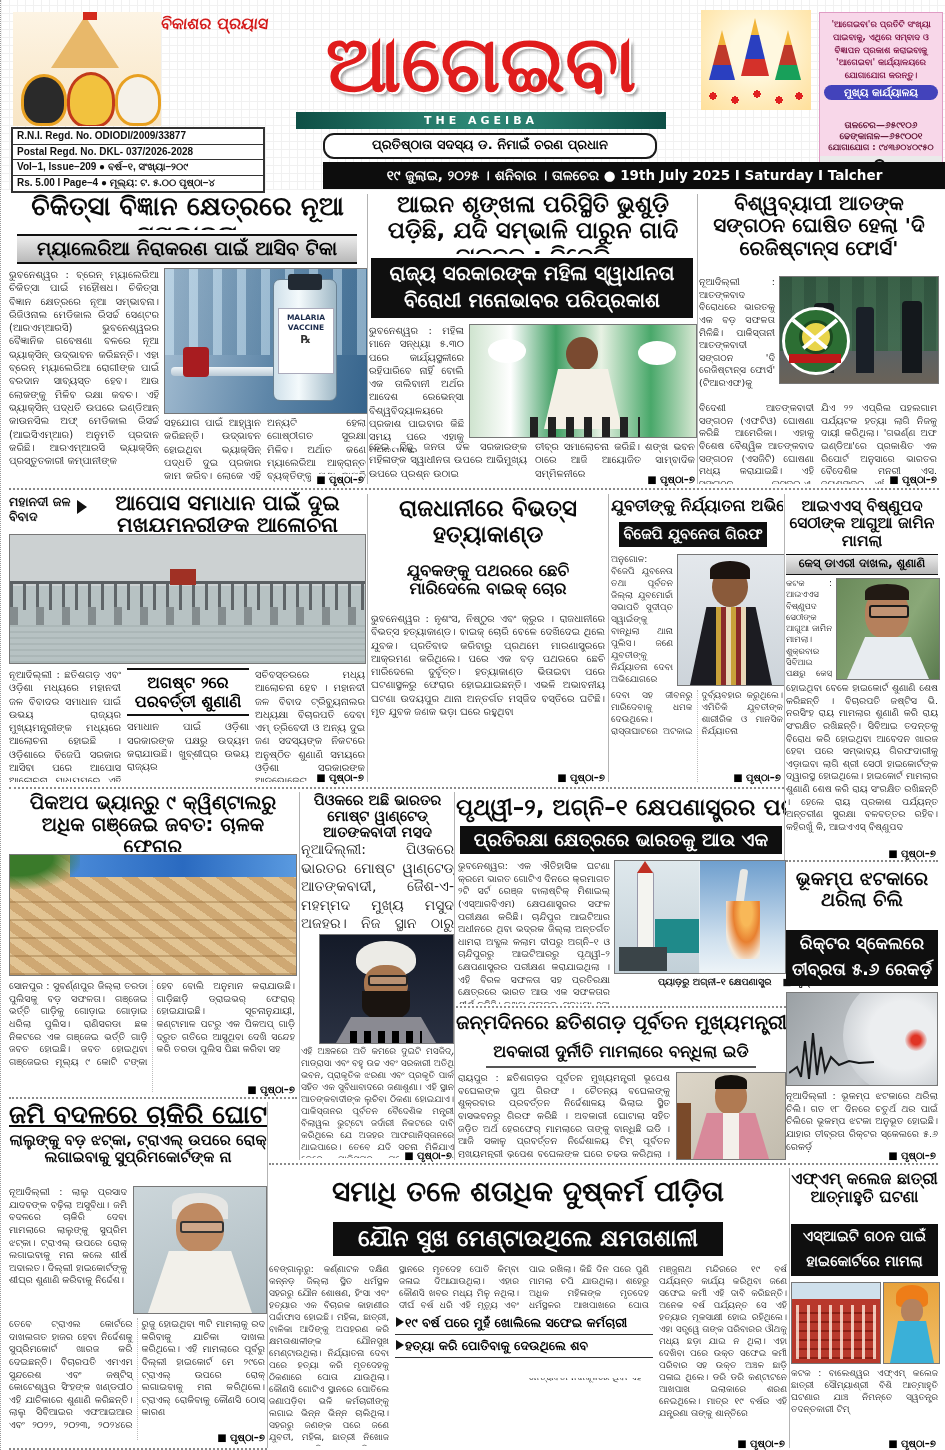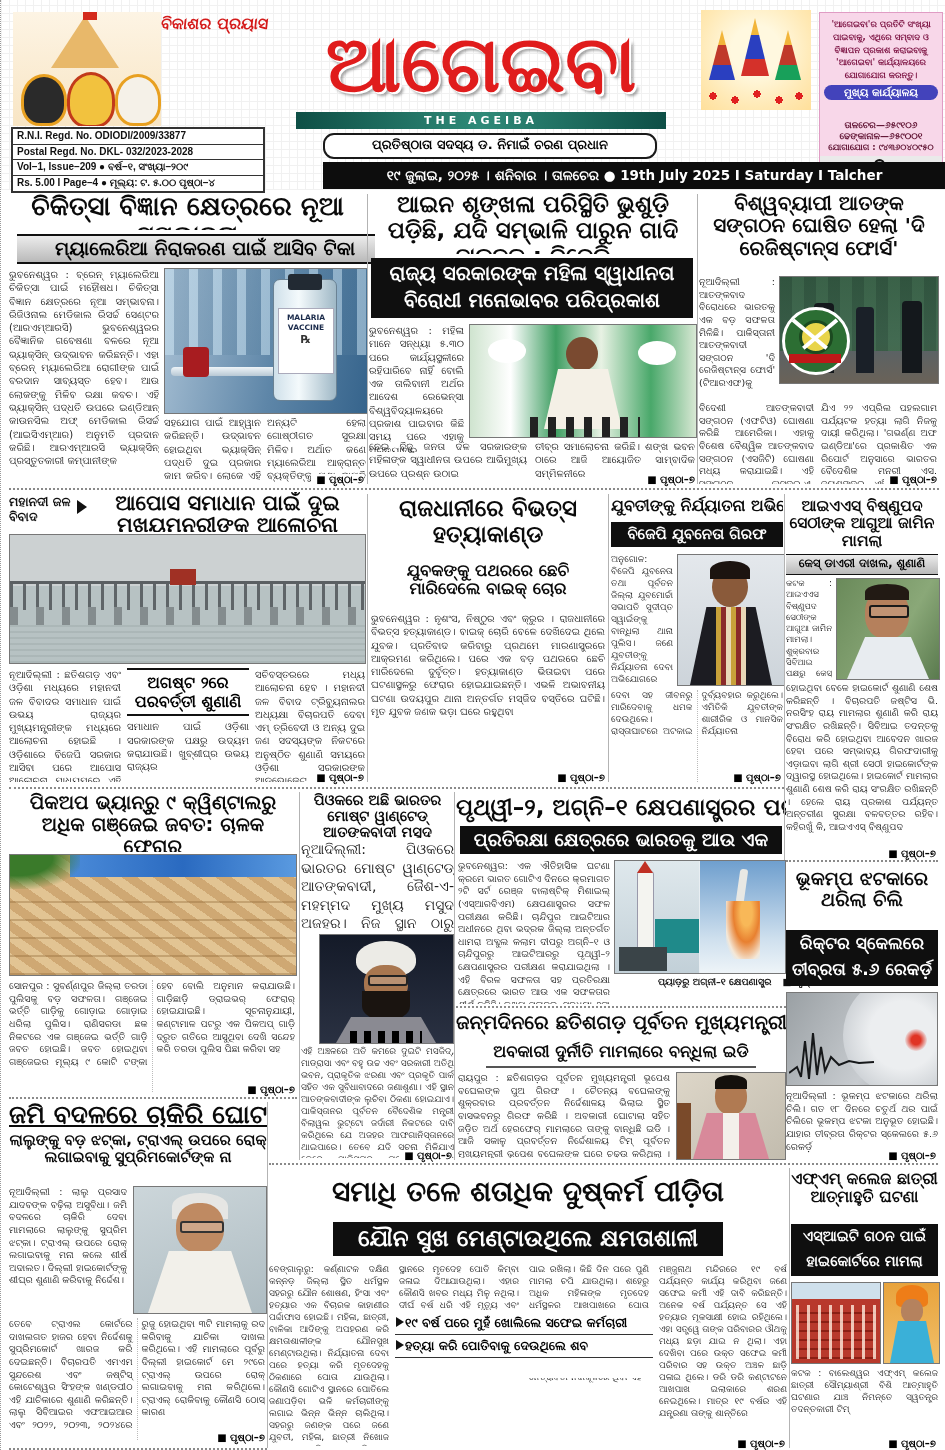--- a/index.html
+++ b/index.html
@@ -64,31 +64,31 @@
       <div style="margin:1px 4px;background:#4343bb;border-radius:8px;color:#fff;font-size:10.5px;font-weight:bold;text-align:center;line-height:15px;height:15px;">ମୁଖ୍ୟ କାର୍ଯ୍ୟାଳୟ</div>
       <div style="font-size:9px;font-weight:bold;color:#5e1030;text-align:center;margin-top:20px;">ତାଳଚେର—୬୫୯୧୦୬</div>
       <div style="font-size:9px;font-weight:bold;color:#5e1030;text-align:center;">ଢେଙ୍କାନାଳ—୬୫୯୦୦୧</div>
       <div style="font-size:8.5px;font-weight:bold;color:#5e1030;text-align:center;">ଯୋଗାଯୋଗ : ୯୪୩୬୦୪୦୯୫୦</div>
       <div style="background:#eaeaea;height:15px;margin-top:3px;text-align:center;line-height:15px;">
         <span class="at"></span><span style="font-size:9px;font-weight:bold;color:#222;">ageibanews@gmail.com</span>
       </div>
     </div>
     <div class="abs" style="left:10px;top:127px;width:250px;height:62px;border:2px solid #333;background:#fff;">
       <div class="infrow">R.N.I. Regd. No. ODIODI/2009/33877</div>
-      <div class="infrow">Postal Regd. No. DKL- 032/2023-2028</div>
+      <div class="infrow">Postal Regd. No. DKL- 037/2026-2028</div>
       <div class="infrow">Vol–1, Issue–209 ● ବର୍ଷ–୧, ସଂଖ୍ୟା–୨୦୯</div>
       <div class="infrow" style="border-bottom:none;">Rs. 5.00 I Page–4 ● ମୂଲ୍ୟ: ଟ. ୫.୦୦ ପୃଷ୍ଠା–୪</div>
     </div>
     <div class="abs" style="left:322px;top:162px;width:623px;height:27px;background:#0d0d0d;color:#fff;font-size:13.5px;font-weight:bold;
                 text-align:center;line-height:27px;white-space:nowrap;overflow:hidden;">୧୯ ଜୁଲାଇ, ୨୦୨୫ । ଶନିବାର । ତାଳଚେର ● 19th July 2025 I Saturday I Talcher</div>
   </div>
 
   <div class="abs" style="left:8px;top:192px;width:357px;height:294px;">
     <div class="hl" style="font-size:26px;height:38px;">ଚିକିତ୍ସା ବିଜ୍ଞାନ କ୍ଷେତ୍ରରେ ନୂଆ ସମ୍ଭାବନା</div>
-    <div class="graybar" style="position:absolute;left:8px;top:42px;width:340px;height:26px;font-size:19px;line-height:25px;padding-left:18px;">ମ୍ୟାଲେରିଆ ନିରାକରଣ ପାଇଁ ଆସିବ ଟିକା</div>
+    <div class="graybar" style="position:absolute;left:8px;top:42px;width:340px;height:26px;font-size:19px;line-height:25px;">ମ୍ୟାଲେରିଆ ନିରାକରଣ ପାଇଁ ଆସିବ ଟିକା</div>
     <div class="abs body" style="left:0;top:76px;width:150px;height:216px;">ଭୁବନେଶ୍ୱର : ବ୍ରେନ୍ ମ୍ୟାଲେରିଆ ଚିକିତ୍ସା ପାଇଁ ମହୌଷଧ। ଚିକିତ୍ସା ବିଜ୍ଞାନ କ୍ଷେତ୍ରରେ ନୂଆ ସମ୍ଭାବନା। ରିଜିଓନାଲ ମେଡିକାଲ ରିସର୍ଚ୍ଚ ସେଣ୍ଟର (ଆରଏମ୍‌ଆରସି) ଭୁବନେଶ୍ୱରର ବୈଜ୍ଞାନିକ ଗବେଷଣା ବଳରେ ନୂଆ ଭ୍ୟାକ୍ସିନ୍ ଉଦ୍ଭାବନ କରିଛନ୍ତି। ଏହା ବ୍ରେନ୍ ମ୍ୟାଲେରିଆ ରୋଗୀଙ୍କ ପାଇଁ ବରଦାନ ସାବ୍ୟସ୍ତ ହେବ। ଆଉ ଲୋକଙ୍କୁ ମିଳିବ ରକ୍ଷା କବଚ। ଏହି ଭ୍ୟାକ୍ସିନ୍ ପଦ୍ଧତି ଉପରେ ଇଣ୍ଡିଆନ୍ କାଉନସିଲ ଅଫ୍ ମେଡିକାଲ ରିସର୍ଚ୍ଚ (ଆଇସିଏମ୍‌ଆର) ଅନୁମତି ପ୍ରଦାନ କରିଛି। ଆରଏମ୍‌ଆରସି ଭ୍ୟାକ୍ସିନ୍ ପ୍ରସ୍ତୁତକାରୀ କମ୍ପାନୀଙ୍କ</div>
     <div class="photo" style="left:155px;top:76px;width:202px;height:144px;background:linear-gradient(100deg,#a8c0d4 0%,#5e86a8 55%,#36648c 100%);">
       <div class="abs" style="left:0;top:0;width:100%;height:60%;background:repeating-linear-gradient(90deg,rgba(200,225,240,.55) 0 9px,rgba(90,130,160,.25) 9px 24px);"></div>
       <div class="abs" style="left:6px;top:98px;width:150px;height:9px;background:linear-gradient(#eef4f8,#b8c8d4);border-radius:4px;"></div>
       <div class="abs" style="left:18px;top:78px;width:26px;height:30px;background:#a81c20;border-radius:4px;"></div>
       <div class="abs" style="left:108px;top:10px;width:62px;height:120px;background:linear-gradient(90deg,#cfe0ea,#f4fafc 40%,#9fb8c6);border-radius:7px;border:1px solid #6a8294;">
         <div style="position:absolute;left:14px;top:-6px;width:34px;height:16px;background:#222a33;border-radius:3px;"></div>
         <div style="position:absolute;left:4px;top:28px;width:54px;height:64px;background:#fff;border:1px solid #aab;">
           <div style="font-size:7.5px;font-weight:bold;color:#1a2a4a;text-align:center;padding-top:4px;line-height:1.3;">MALARIA VACCINE</div>
           <div style="font-size:11px;font-weight:bold;color:#333;text-align:center;">℞</div>
@@ -158,21 +158,21 @@
 
   <div class="abs" style="left:368px;top:492px;width:238px;height:292px;">
     <div class="hl" style="font-size:23px;height:64px;padding-top:4px;">ରାଜଧାନୀରେ ବିଭତ୍ସ ହତ୍ୟାକାଣ୍ଡ</div>
     <div class="hl" style="position:absolute;left:0;top:70px;width:238px;font-size:16.5px;height:46px;">ଯୁବକଙ୍କୁ ପଥରରେ ଛେଚି ମାରିଦେଲେ ବାଇକ୍ ଚୋର</div>
     <div class="abs body" style="left:2px;top:120px;width:234px;height:170px;font-size:10px;">ଭୁବନେଶ୍ୱର : ନୃଶଂସ, ନିଷ୍ଠୁର ଏବଂ କ୍ରୁର । ରାଜଧାନୀରେ ବିଭତ୍ସ ହତ୍ୟାକାଣ୍ଡ। ବାଇକ୍ ଚୋରି ବେଳେ ଦେଖିଦେଇ ଥିଲେ ଯୁବକ। ପ୍ରତିବାଦ କରିବାରୁ ପ୍ରଥମେ ମାରଣାସ୍ତ୍ରରେ ଆକ୍ରମଣ କରିଥିଲେ। ପରେ ଏକ ବଡ଼ ପଥରରେ ଛେଚି ମାରିଦେଲେ ଦୁର୍ବୃତ୍ତ। ହତ୍ୟାକାଣ୍ଡ ଭିତାଇବା ପରେ ଘଟଣାସ୍ଥଳରୁ ଫେରାର ହୋଇଯାଇଛନ୍ତି। ଏଭଳି ଅଭାବନୀୟ ଘଟଣା ଉଦୟପୁର ଥାନା ଅନ୍ତର୍ଗତ ମସ୍ଜିଦ ବସ୍ତିରେ ଘଟିଛି। ମୃତ ଯୁବକ ଜଣକ ଭଡ଼ା ଘରେ ରହୁଥିବା</div>
     <div class="pgref">■ ପୃଷ୍ଠା–୭</div>
   </div>
 
   <div class="abs" style="left:610px;top:492px;width:172px;height:292px;">
     <div class="hl" style="font-size:16px;height:28px;line-height:28px;white-space:nowrap;">ଯୁବତୀଙ୍କୁ ନିର୍ଯ୍ୟାତନା ଅଭିଯୋଗ</div>
-    <div class="blackbar" style="position:absolute;left:0;top:30px;width:172px;height:25px;font-size:15px;line-height:25px;">ବିଜେପି ଯୁବନେତା ଗିରଫ</div>
+    <div class="blackbar" style="position:absolute;left:8px;top:30px;width:148px;height:25px;font-size:15px;line-height:25px;">ବିଜେପି ଯୁବନେତା ଗିରଫ</div>
     <div class="abs body" style="left:0;top:62px;width:62px;height:132px;font-size:9px;">ଅନୁଗୋଳ: ବିଜେପି ଯୁବନେତା ତଥା ପୂର୍ବତନ ଜିଲ୍ଲା ଯୁବମୋର୍ଚ୍ଚା ସଭାପତି ସୁଦୀପ୍ତ ସ୍ୱାଇଁଙ୍କୁ ବାନ୍ଧିଲା ଥାନା ପୁଲିସ। ଜଣେ ଯୁବତୀଙ୍କୁ ନିର୍ଯ୍ୟାତନା ଦେବା ଅଭିଯୋଗରେ ଗିରଫ କରିଥିବା ଜଣାପଡ଼ିଛି।</div>
     <div class="photo" style="left:66px;top:62px;width:106px;height:130px;background:linear-gradient(180deg,#e4e8ec,#cdd4da);">
       <div class="abs" style="left:34px;top:12px;width:36px;height:40px;border-radius:50%;background:#8a5a3a;"></div>
       <div class="abs" style="left:32px;top:6px;width:40px;height:18px;border-radius:50% 50% 0 0;background:#1c1410;"></div>
       <div class="abs" style="left:12px;top:52px;width:82px;height:78px;background:#1c1c22;clip-path:polygon(20% 0,80% 0,100% 100%,0 100%);"></div>
       <div class="abs" style="left:38px;top:52px;width:30px;height:78px;background:repeating-linear-gradient(90deg,#c8a23a 0 5px,#8a2a2a 5px 10px,#e8d8b8 10px 15px);"></div>
     </div>
     <div class="abs body cols2" style="left:0;top:198px;width:172px;height:92px;font-size:9px;">ଦେବା ସହ ଜୀବନରୁ ମାରିଦେବାକୁ ଧମକ ଦେଉଥିଲେ। ରାସ୍ତାଘାଟରେ ଅଟକାଇ ଦୁର୍ବ୍ୟବହାର କରୁଥିଲେ। ଏମିତିକି ଯୁବତୀଙ୍କ ଶାରୀରିକ ଓ ମାନସିକ ନିର୍ଯ୍ୟାତନା</div>
     <div class="pgref">■ ପୃଷ୍ଠା–୭</div>
   </div>

